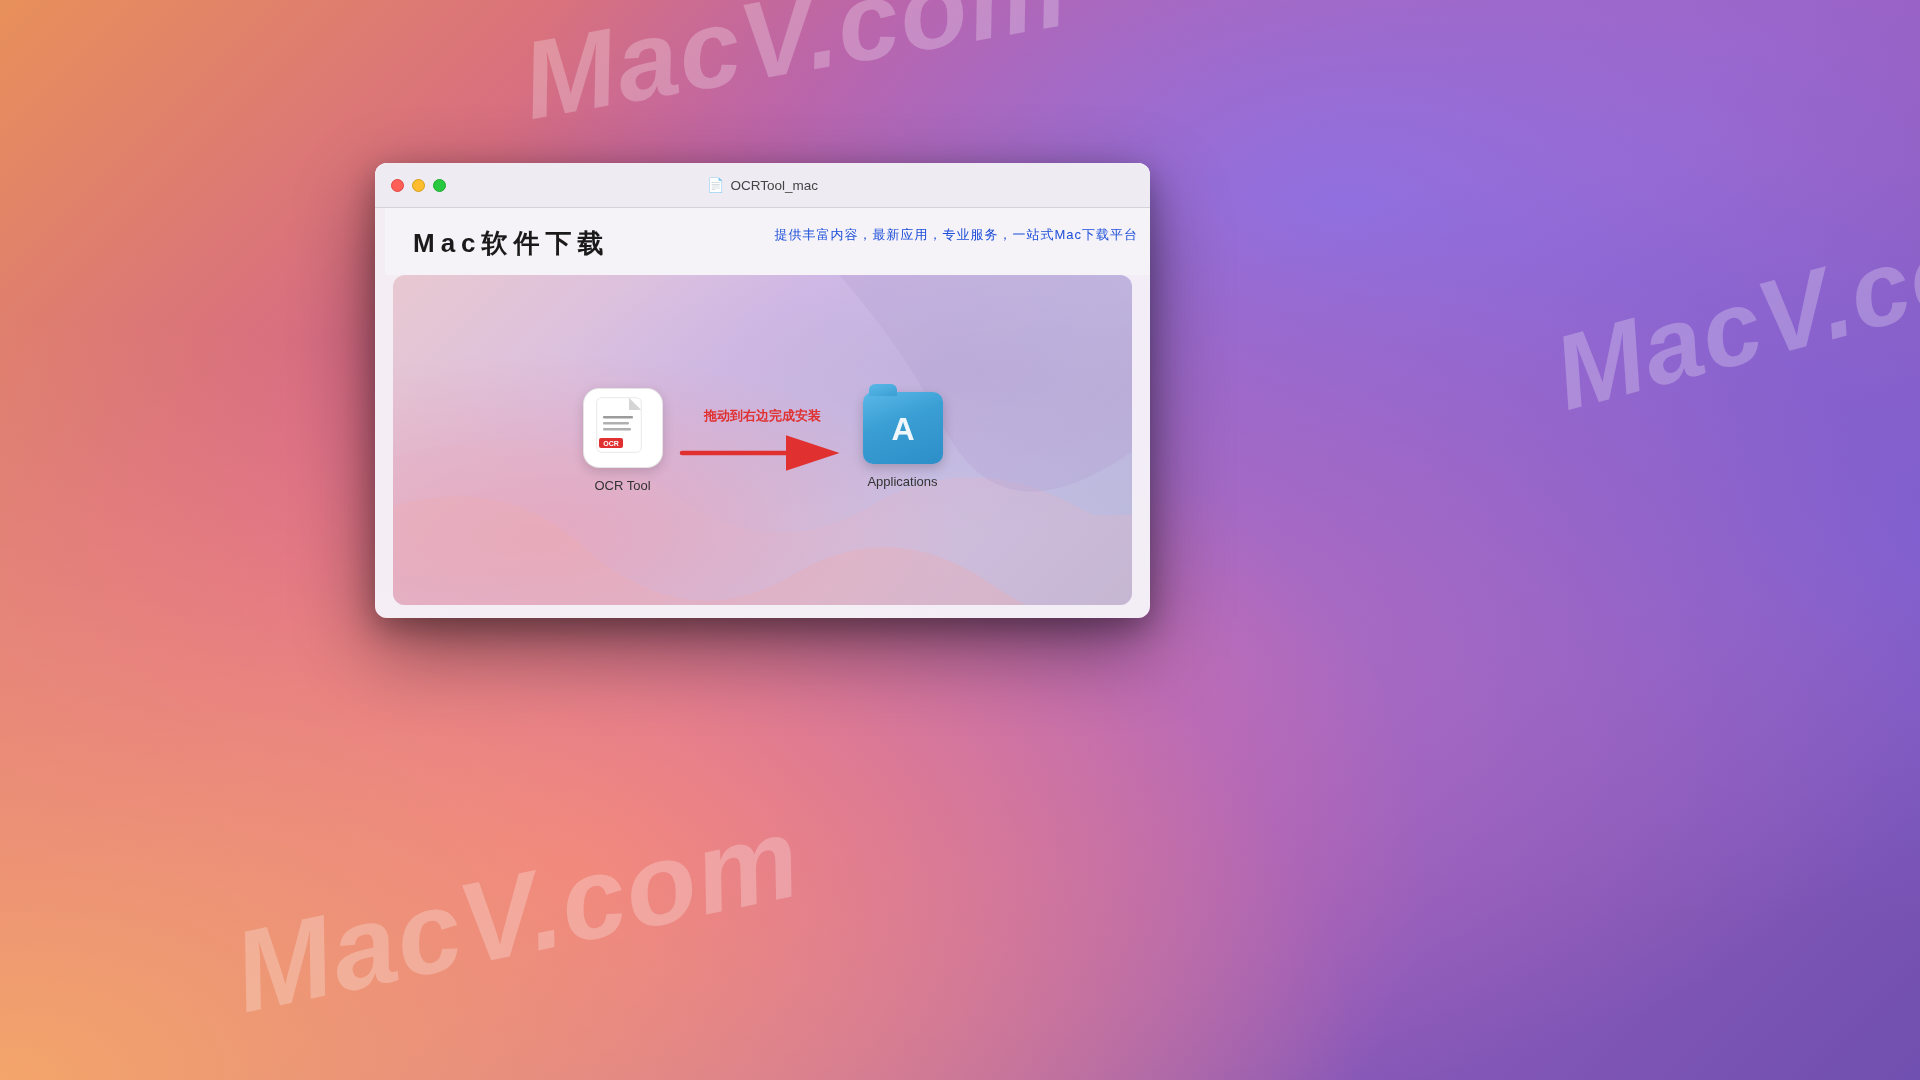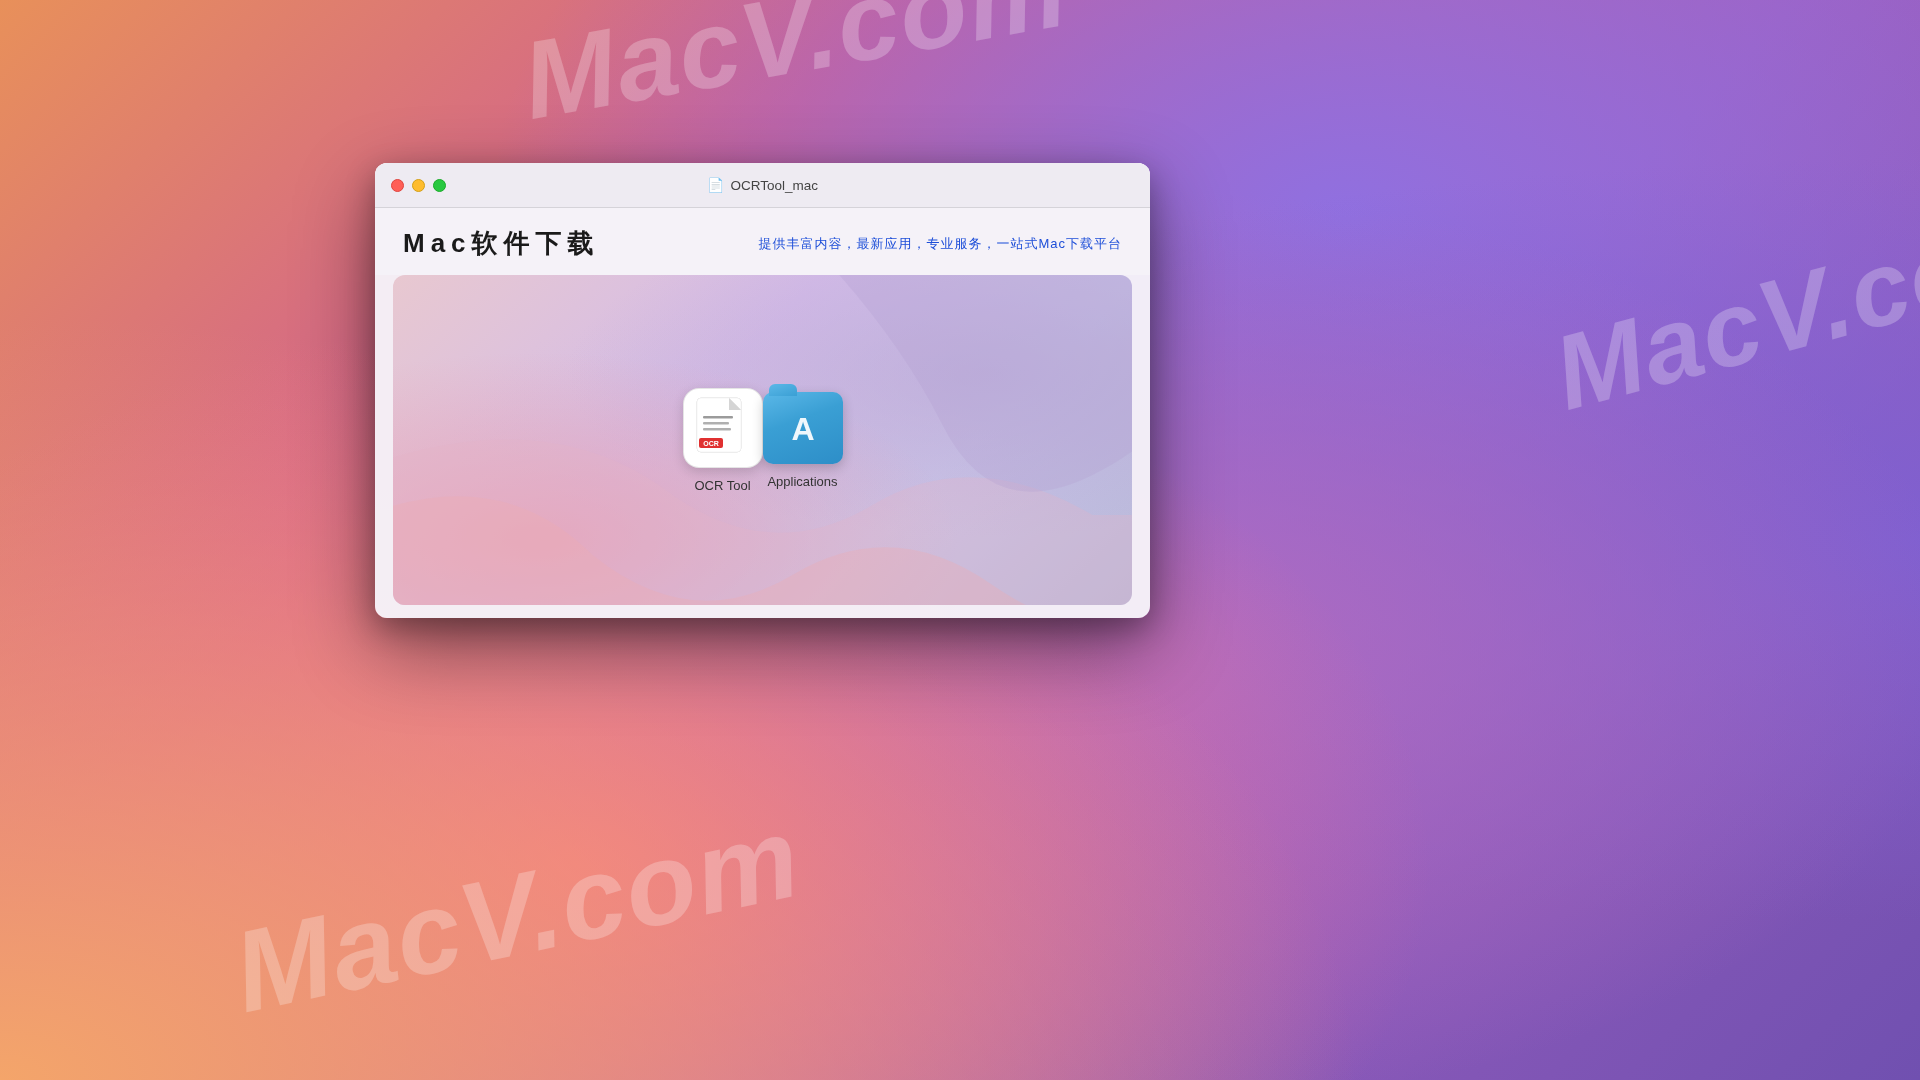--- a/index.html
+++ b/index.html
@@ -115,25 +115,26 @@
       align-items: center;
       gap: 6px;
     }
 
     .titlebar-icon {
       font-size: 14px;
     }
 
     
     .header-section {
-      padding: 18px 28px 14px 28px;
-      display: flex;
-      align-items: center;
+      padding: 18px 12px 14px 28px;
+      display: flex;
+      align-items: flex-start;
       justify-content: space-between;
       background: rgba(245, 242, 248, 0.97);
+      margin-left: 10px;
     }
 
     .header-title {
       font-size: 26px;
       font-weight: 700;
       color: #1a1a1a;
       letter-spacing: 6px;
     }
 
     .header-subtitle {
@@ -323,20 +324,32 @@
 
               <rect x="10" y="44" width="24" height="10" rx="2" fill="#e03030"></rect>
               <text x="22" y="52" text-anchor="middle" fill="white" font-size="7" font-weight="700" font-family="Arial">OCR</text>
 
               <rect x="8" y="4" width="44" height="54" rx="4" fill="none" stroke="#e8e8e8" stroke-width="0.5"></rect>
             </svg>
           </div>
           <div class="app-label">OCR Tool</div>
         </div>
 
+        <div class="arrow-area">
+          <div class="arrow-label">拖动到右边完成安装</div>
+          <svg class="arrow-svg" viewBox="0 0 200 40" xmlns="http://www.w3.org/2000/svg">
+
+            <defs>
+              <marker id="arrowhead" markerWidth="12" markerHeight="8" refX="10" refY="4" orient="auto">
+                <polygon points="0 0, 12 4, 0 8" fill="#e03030"></polygon>
+              </marker>
+            </defs>
+            <line x1="10" y1="20" x2="175" y2="20" stroke="#e03030" stroke-width="5" marker-end="url(#arrowhead)" stroke-linecap="round"></line>
+          </svg>
+        </div>
 
         <div class="app-item">
           <div class="apps-folder">
             <svg width="50" height="42" viewBox="0 0 50 42" xmlns="http://www.w3.org/2000/svg">
 
               <text x="25" y="33" text-anchor="middle" fill="rgba(255,255,255,0.92)" font-size="32" font-weight="700" font-family="Arial, sans-serif">A</text>
             </svg>
           </div>
           <div class="app-label">Applications</div>
         </div>

